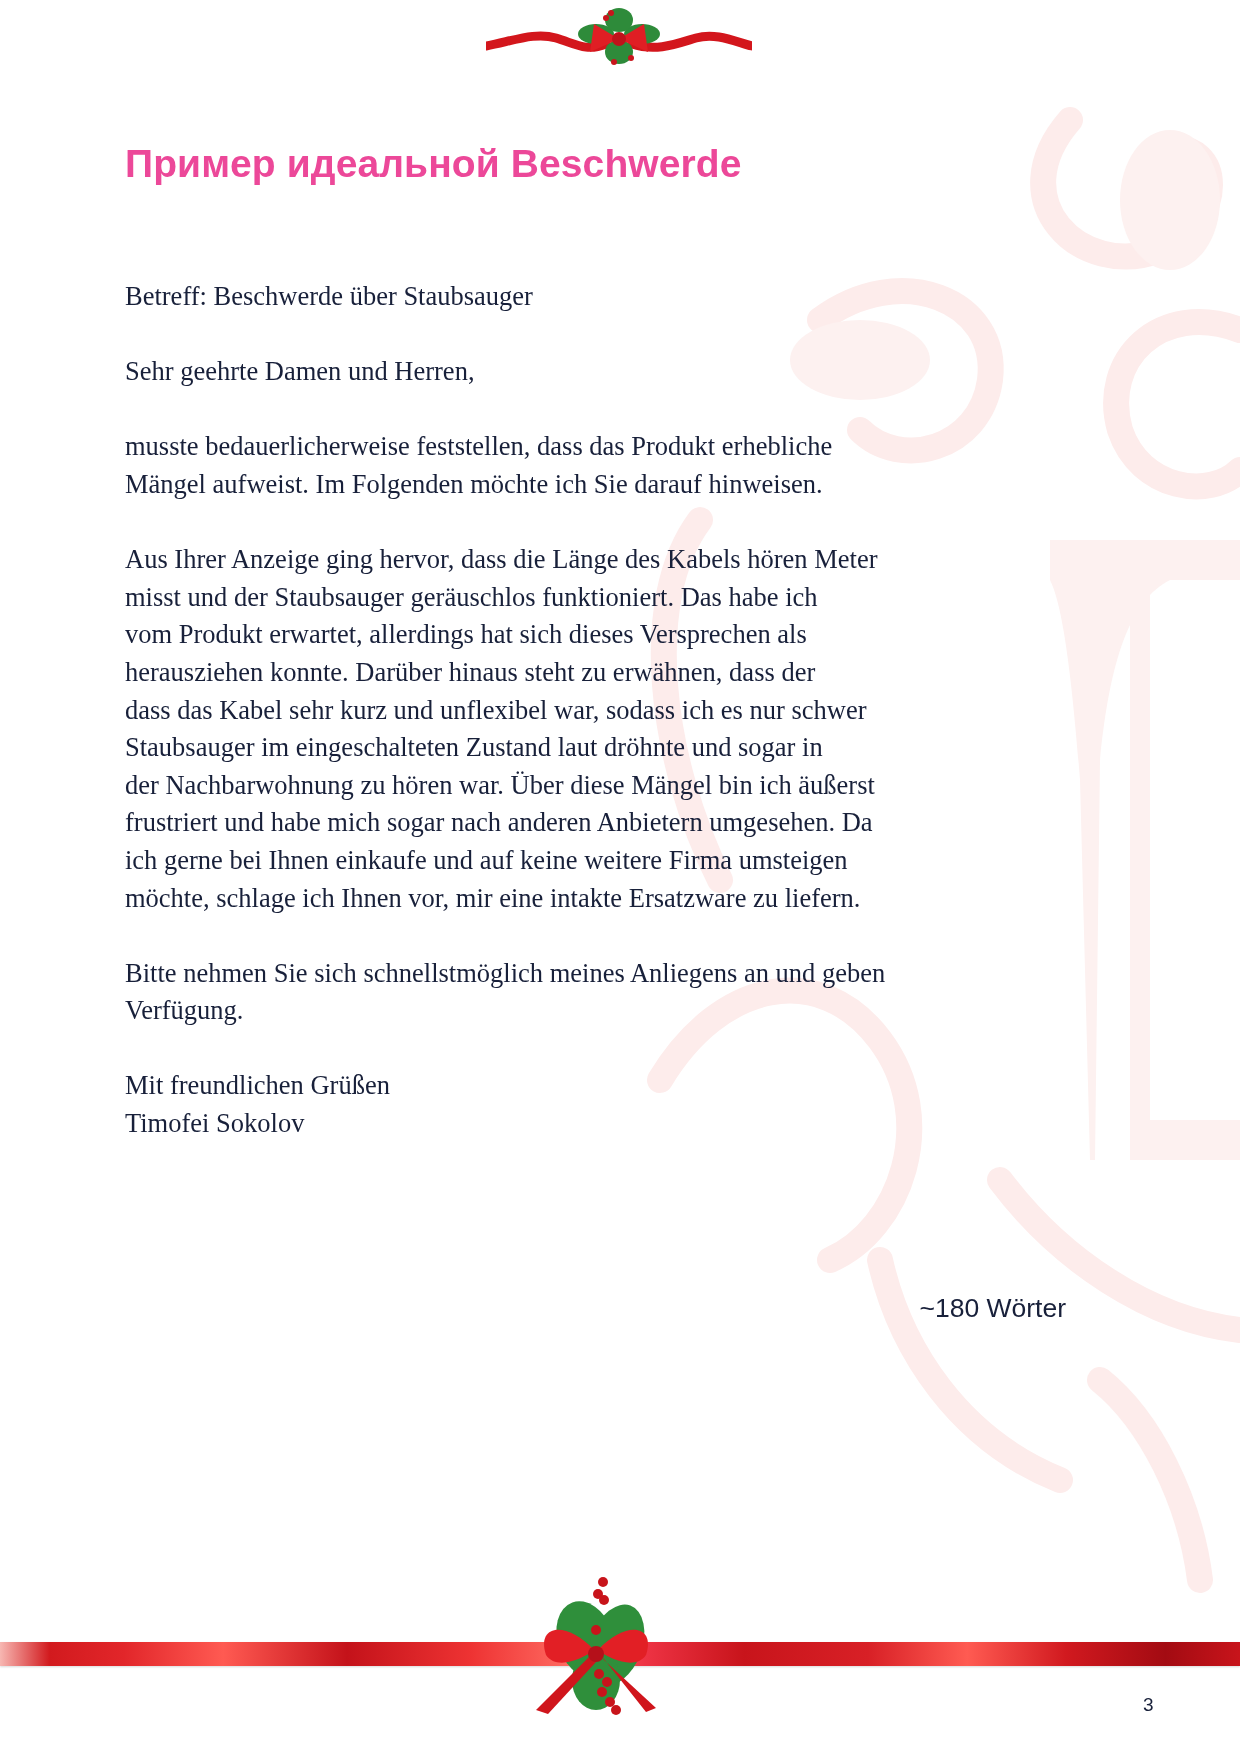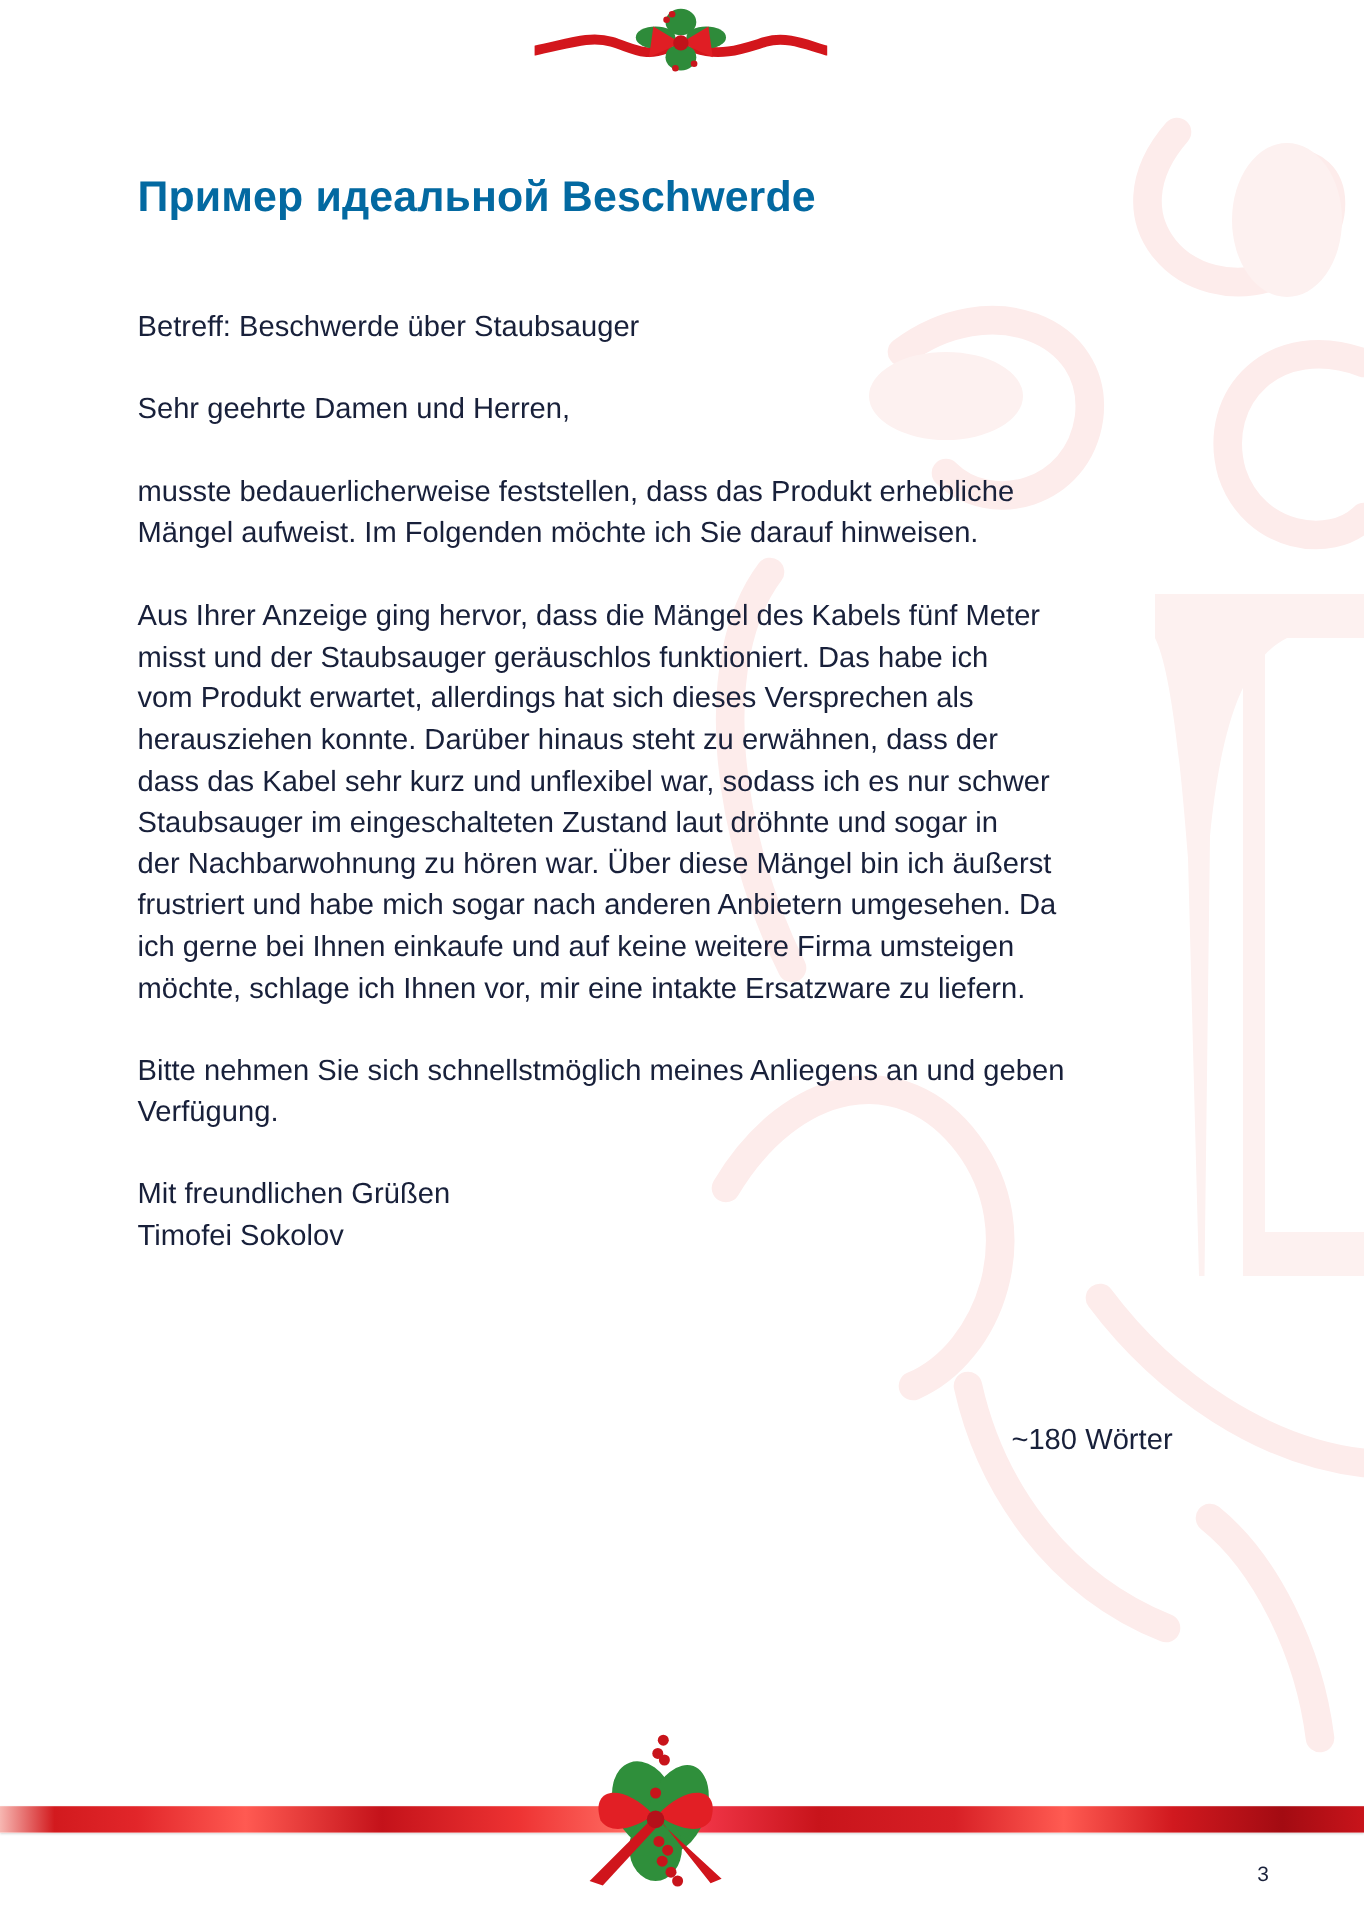--- a/index.html
+++ b/index.html
@@ -5,29 +5,29 @@
   html, body { margin: 0; padding: 0; }
   body {
     width: 1240px; height: 1755px; position: relative; overflow: hidden;
     background: #ffffff;
     font-family: "Liberation Sans", "DejaVu Sans", sans-serif;
     color: #18203a;
   }
   .watermark { position: absolute; left: 0; top: 0; width: 1240px; height: 1755px; pointer-events: none; }
   .top-garland { position: absolute; left: 486px; top: 4px; width: 266px; height: 70px; }
   .title {
-    position: absolute; left: 125px; top: 158px; margin: 0;
-    font-size: 39px; font-weight: bold; color: #0369a1; letter-spacing: 0.1px;
+    position: absolute; left: 125px; top: 142px; margin: 0;
+    font-size: 39px; font-weight: bold; color: #ec4899; letter-spacing: 0.1px;
     white-space: nowrap;
   }
   .letter {
     position: absolute; left: 125px; top: 278px; width: 960px;
     font-size: 26.5px; line-height: 37.6px;
   }
-  .letter p { margin: 0 0 37.6px 0; }
+  .letter p { margin: 0 0 37.6px 0; font-family: Liberation Serif, serif; }
   .letter .line { display: block; white-space: nowrap; }
   .letter .closing { margin-bottom: 0; }
   .word-count {
     position: absolute; right: 174px; top: 1290px; font-size: 26.5px; line-height: 37.6px;
   }
   .ribbon-band {
     position: absolute; left: 0; top: 1642px; width: 1240px; height: 24px;
     background: linear-gradient(90deg,#f7b7b2 0%,#d21a1e 4%,#e2262a 10%,#ff5a52 18%,#c4121a 28%,#e33 38%,#ff6b62 46%,#e34 52%,#c8141b 60%,#d82026 70%,#ff5b52 78%,#d1191f 86%,#a30b12 94%,#c8141b 100%);
     box-shadow: 0 1px 2px rgba(0,0,0,0.15);
   }
@@ -84,21 +84,21 @@
       <span class="line">Betreff: Beschwerde über Staubsauger</span>
     </p>
   <p>
       <span class="line">Sehr geehrte Damen und Herren,</span>
     </p>
   <p>
     <span class="line">musste bedauerlicherweise feststellen, dass das Produkt erhebliche</span>
     <span class="line">Mängel aufweist. Im Folgenden möchte ich Sie darauf hinweisen.</span>
   </p>
   <p>
-    <span class="line">Aus Ihrer Anzeige ging hervor, dass die Mängel des Kabels fünf Meter</span>
+    <span class="line">Aus Ihrer Anzeige ging hervor, dass die Länge des Kabels hören Meter</span>
     <span class="line">misst und der Staubsauger geräuschlos funktioniert. Das habe ich</span>
     <span class="line">vom Produkt erwartet, allerdings hat sich dieses Versprechen als</span>
     <span class="line">herausziehen konnte. Darüber hinaus steht zu erwähnen, dass der</span>
     <span class="line">dass das Kabel sehr kurz und unflexibel war, sodass ich es nur schwer</span>
     <span class="line">Staubsauger im eingeschalteten Zustand laut dröhnte und sogar in</span>
     <span class="line">der Nachbarwohnung zu hören war. Über diese Mängel bin ich äußerst</span>
     <span class="line">frustriert und habe mich sogar nach anderen Anbietern umgesehen. Da</span>
     <span class="line">ich gerne bei Ihnen einkaufe und auf keine weitere Firma umsteigen</span>
     <span class="line">möchte, schlage ich Ihnen vor, mir eine intakte Ersatzware zu liefern.</span>
   </p>

